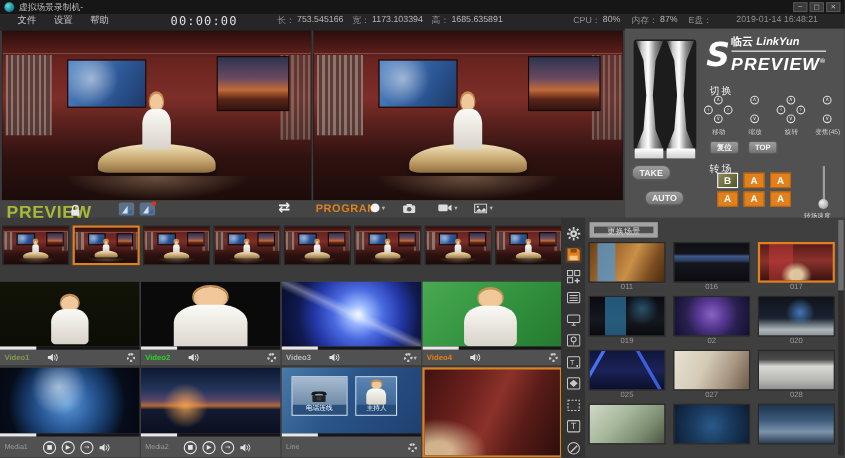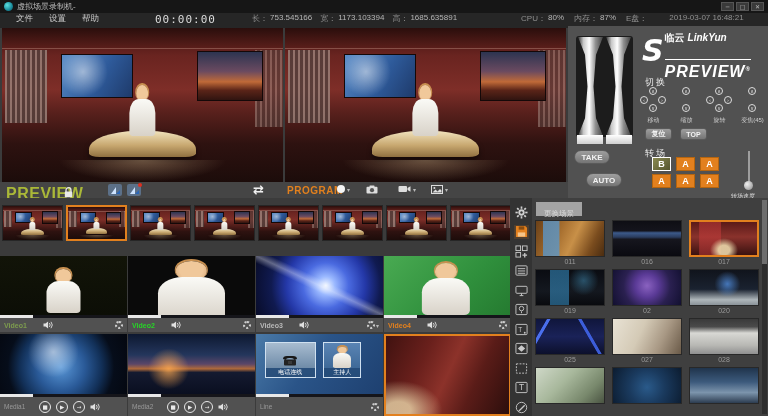--- a/index.html
+++ b/index.html
@@ -65,21 +65,21 @@
   .tb-base{position:absolute;top:99px;width:26px;height:9px;background:linear-gradient(180deg,#fff,#cfcfcf)}
   .tb-base.l{left:1px}.tb-base.r{left:30px}
   .gbtn{position:absolute;background:linear-gradient(180deg,#9e9e9e,#757575);border:1px solid #5a5a5a;border-radius:7px;color:#f2f2f2;font-weight:bold;font-size:8px;text-align:center;padding:0;font-family:inherit}
   .take{left:6px;top:124px;width:36px;height:14px}
   .auto{left:18px;top:147px;width:36px;height:14px}
   .reset{left:77px;top:102px;width:27px;height:12px;font-size:7px;border-radius:3px}
   .topb{left:112px;top:102px;width:27px;height:12px;font-size:7px;border-radius:3px}
   .logo{position:absolute;left:74px;top:5px;width:124px;height:44px;color:#fff;display:flex;align-items:flex-start}
   .logo-s{font-size:30px;font-weight:bold;font-style:italic;line-height:30px;margin-top:5px;font-family:"DejaVu Sans",sans-serif}
   .logo-right{display:flex;flex-direction:column;margin-left:1px}
-  .logo-top{display:flex;align-items:baseline;gap:3px;border-bottom:1.5px solid #fff;padding-bottom:14px}
+  .logo-top{display:flex;align-items:baseline;gap:3px;border-bottom:1.5px solid #fff;padding-bottom:1px}
   .logo-cn{font-size:10px;font-weight:bold}
   .logo-en{font-size:10px;font-weight:bold;font-style:italic}
   .logo-main{font-size:16px;font-weight:bold;font-style:italic;letter-spacing:1px;line-height:18px}
   .logo-reg{font-size:6px;vertical-align:super}
   .sec-label{position:absolute;color:#ededed;font-size:9px;letter-spacing:2px}
   .switch-label{left:77px;top:50px}
   .trans-label{left:77px;top:121px}
   #dpads{position:absolute;left:72px;top:61px;width:126px;display:flex;justify-content:space-between}
   .dpad-wrap{display:flex;flex-direction:column;align-items:center}
   .dpad{display:grid;grid-template-columns:9px 9px 9px;grid-template-rows:9px 8px 9px}
@@ -137,21 +137,21 @@
   .lt .cap{position:absolute;bottom:0;left:0;right:0;height:9px;background:rgba(36,74,120,.9);color:#fff;font-size:6px;line-height:9px;text-align:center}
   .lt.host .fig{left:25%;bottom:9px;width:50%;height:62%}
   .studio-red{background:radial-gradient(ellipse at 10% 95%,rgba(235,215,170,.8) 8%,transparent 28%),linear-gradient(115deg,#401210 0%,#6a201c 30%,#8c322a 50%,#5a1c18 70%,#2c0e0c 100%)}
 
   
   #sidebar{position:absolute;left:510px;top:198px;width:22px;height:218px;background:#333;display:flex;flex-direction:column;align-items:center;padding-top:7px;gap:5.5px;box-sizing:border-box}
   .sb-ic{width:15px;height:14px;display:flex;align-items:center;justify-content:center}
 
   
   .scene-panel{position:absolute;left:532px;top:198px;width:236px;height:218px;background:#3f3f3f;overflow:hidden}
-  .scene-tab{position:absolute;left:4px;top:4px;height:14px;padding:0 1px;background:#4e4e4e;border:7px solid #a3a3a3;color:#d8d8d8;font-size:7.5px;font-family:inherit}
+  .scene-tab{position:absolute;left:4px;top:4px;height:14px;padding:0 12px;background:#4e4e4e;border:4px solid #a3a3a3;color:#d8d8d8;font-size:7.5px;font-family:inherit}
   #scene-grid{position:absolute;left:3px;top:22px;width:224px;display:grid;grid-template-columns:repeat(3,70px);column-gap:7px;row-gap:3px}
   .sc-img{width:70px;height:37px;border:1px solid #282828;box-sizing:border-box;overflow:hidden}
   .sc-img.sel{border:2px solid #e2801e}
   .sc-id{text-align:center;font-size:7px;color:#9a9a9a;height:9px;line-height:9px}
   .scrollbar{position:absolute;right:1px;top:2px;width:5px;height:214px;background:#2d2d2d}
   .sb-thumb{position:absolute;top:0;left:0;width:5px;height:64px;background:#6e6e6e}
 
   
   .s1{background:linear-gradient(90deg,transparent 10%,rgba(90,150,200,.8) 11% 34%,transparent 35%),linear-gradient(115deg,#6a4018 0%,#a87030 35%,#c89048 55%,#7a4c1e 80%,#4a2c10 100%)}
   .s2{background:linear-gradient(180deg,#0e0e14 0%,#14141c 28%,#3c5a8a 34%,#2a3c5e 46%,#16161e 52%,#0a0a10 100%)}
@@ -190,21 +190,21 @@
     <span class="ival">753.545166</span>
   <span class="ilab ml8">宽：</span>
     <span class="ival">1173.103394</span>
   <span class="ilab ml8">高：</span>
     <span class="ival">1685.635891</span>
   <span class="ilab ml64">CPU：</span>
     <span class="ival">80%</span>
   <span class="ilab ml10">内存：</span>
     <span class="ival">87%</span>
   <span class="ilab ml10">E盘：</span>
-  <span class="ilab ml22">2019-03-07 16:48:21</span>
+  <span class="ilab ml22">2019-01-14 16:48:21</span>
 </div>
 
 <div class="monitor" id="preview-monitor">
     <div class="studio">
       <div class="st-ceil"></div>
       <div class="st-slat-l"></div>
       <div class="st-slat-r"></div>
       <div class="st-scr-l"></div>
       <div class="st-scr-r"></div>
       <div class="st-desk"></div>

